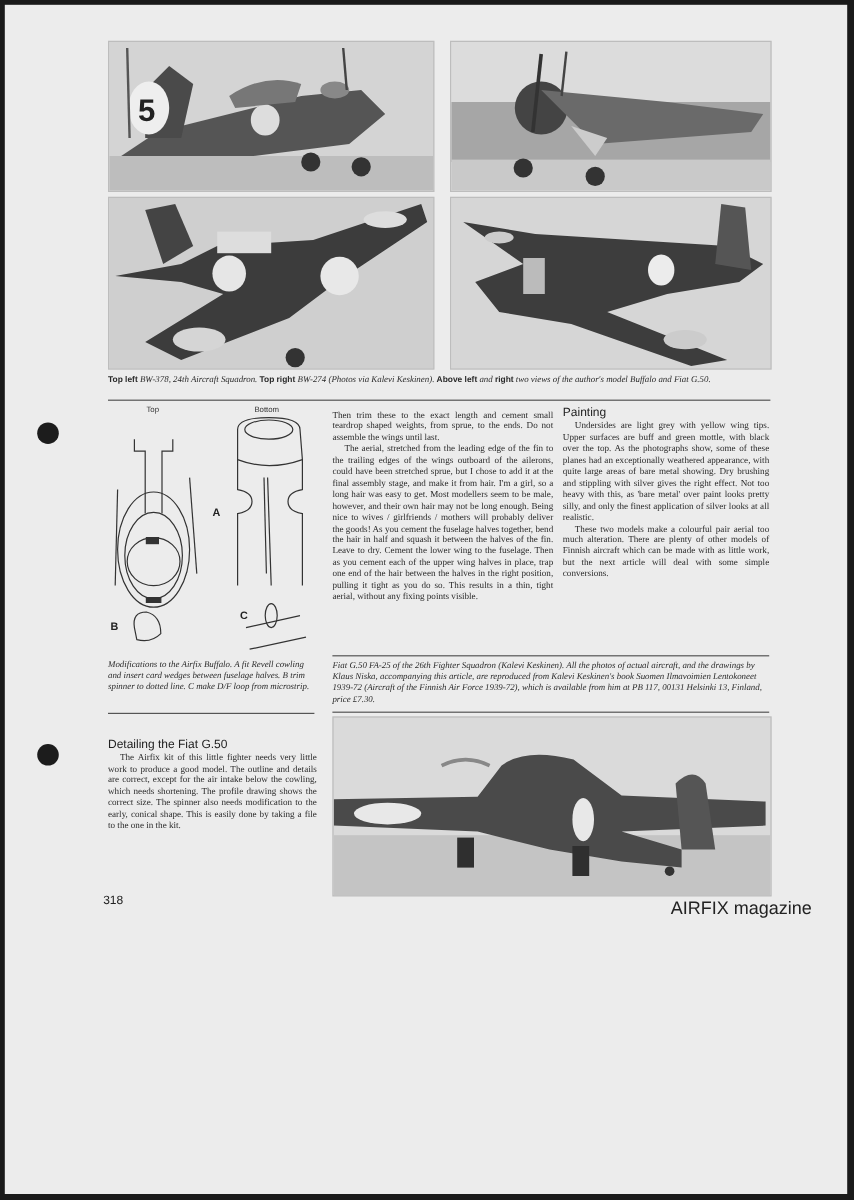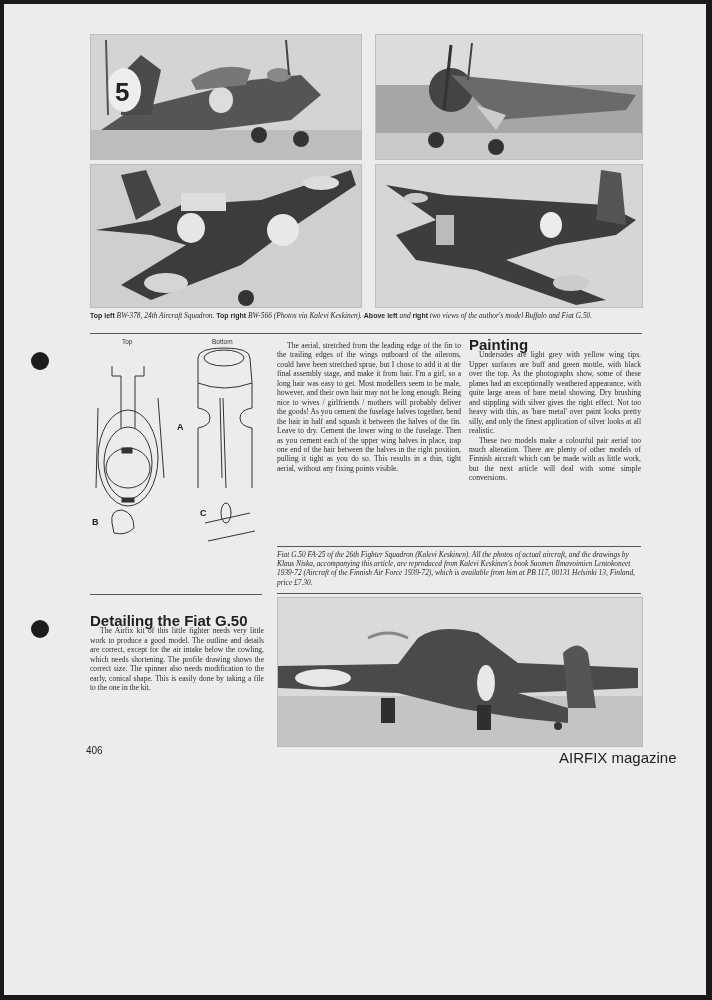--- a/index.html
+++ b/index.html
@@ -7,21 +7,21 @@
   .page { position:absolute; left:4px; top:4px; width:702px; height:991px; background:#ececec; }
   .hole { position:absolute; width:18px; height:18px; border-radius:50%; background:#1c1c1c; }
   .photo { position:absolute; background:#d8d8d8; border:1px solid #bdbdbd; overflow:hidden; }
   .photo svg { width:100%; height:100%; display:block; }
   .caption { position:absolute; font-size:7.4px; line-height:9.2px; color:#2a2a2a; font-style:italic; }
   .caption b { font-style:normal; font-family:"Liberation Sans", sans-serif; font-weight:bold; font-size:7px; }
   .rule { position:absolute; height:1px; background:#555; }
   .col { position:absolute; font-size:7.6px; line-height:9.45px; color:#2b2b2b; text-align:justify; }
   .col p { margin:0; text-indent:10px; }
   .col p.noindent { text-indent:0; }
-  h2 { font-family:"Liberation Sans", sans-serif; font-weight:bold; font-size:15px; margin:0 0 1px 0; color:#222; }
+  h2 { font-family:"Liberation Sans", sans-serif; font-weight:normal; font-size:10px; margin:0 0 1px 0; color:#222; }
   .lbl { position:absolute; font-family:"Liberation Sans", sans-serif; font-size:6.5px; color:#333; }
   .lblb { position:absolute; font-family:"Liberation Sans", sans-serif; font-weight:bold; font-size:9px; color:#222; }
   .footer { position:absolute; font-family:"Liberation Sans", sans-serif; font-size:10px; color:#222; }
 </style>
 </head>
 <body>
 
 <div class="page">
 
   <div class="hole" style="left:27px; top:348px;"></div>
@@ -80,21 +80,21 @@
       <path d="M10 20 L70 30 L150 35 L230 40 L260 55 L240 70 L180 80 L130 95 L230 135 L200 140 L100 105 L40 95 L20 70 L60 55 Z" fill="#3d3d3d"></path>
       <path d="M225 5 L245 8 L250 60 L220 55 Z" fill="#555"></path>
       <ellipse cx="175" cy="60" rx="11" ry="13" fill="#ececec"></ellipse>
       <rect x="60" y="50" width="18" height="30" fill="#bbb"></rect>
       <ellipse cx="195" cy="118" rx="18" ry="8" fill="#ccc"></ellipse>
       <ellipse cx="40" cy="33" rx="12" ry="5" fill="#ccc"></ellipse>
     </svg>
   </div>
 
   <div class="caption" style="left:86px; top:307px; width:552px;">
-    <b>Top left</b><span> BW-378, 24th Aircraft Squadron. </span><b>Top right</b><span> BW-566 (Photos via Kalevi Keskinen). </span><b>Above left</b><span> and </span><b>right</b><span> two views of the author's model Buffalo and Fiat G.50.</span>
+    <b>Top left</b><span> BW-378, 24th Aircraft Squadron. </span><b>Top right</b><span> BW-274 (Photos via Kalevi Keskinen). </span><b>Above left</b><span> and </span><b>right</b><span> two views of the author's model Buffalo and Fiat G.50.</span>
   </div>
   <div class="rule" style="left:86px; top:329px; width:552px;"></div>
 
   <div style="position:absolute; left:86px; top:334px; width:178px; height:206px;">
     <span class="lbl" style="left:32px; top:0;">Top</span>
     <span class="lbl" style="left:122px; top:0;">Bottom</span>
     <svg width="178" height="206" viewBox="0 0 178 206" style="position:absolute; left:0; top:0;">
       <g fill="none" stroke="#333" stroke-width="1">
         <path d="M22 28 L22 38 L31 38 L31 90"></path>
         <path d="M54 28 L54 38 L45 38 L45 90"></path>
@@ -114,23 +114,25 @@
         <path d="M22 185 Q20 172 32 172 Q44 175 44 190 Q36 198 24 195 Z"></path>
         <ellipse cx="136" cy="175" rx="5" ry="10"></ellipse>
         <path d="M115 185 L160 175"></path>
         <path d="M118 203 L165 193"></path>
       </g>
     </svg>
     <span class="lblb" style="left:87px; top:84px;">A</span>
     <span class="lblb" style="left:2px; top:179px;">B</span>
     <span class="lblb" style="left:110px; top:170px;">C</span>
   </div>
+  <div class="caption" style="left:86px; top:545px; width:174px;">Modifications to the Airfix Buffalo. A fit Revell cowling and insert card wedges between fuselage halves. B trim spinner to dotted line. C make D/F loop from microstrip.</div>
   <div class="rule" style="left:86px; top:590px; width:172px;"></div>
 
   <div class="col" style="left:273px; top:337px; width:184px;">
+    <p class="noindent">Then trim these to the exact length and cement small teardrop shaped weights, from sprue, to the ends. Do not assemble the wings until last.</p>
     <p>The aerial, stretched from the leading edge of the fin to the trailing edges of the wings outboard of the ailerons, could have been stretched sprue, but I chose to add it at the final assembly stage, and make it from hair. I'm a girl, so a long hair was easy to get. Most modellers seem to be male, however, and their own hair may not be long enough. Being nice to wives / girlfriends / mothers will probably deliver the goods! As you cement the fuselage halves together, bend the hair in half and squash it between the halves of the fin. Leave to dry. Cement the lower wing to the fuselage. Then as you cement each of the upper wing halves in place, trap one end of the hair between the halves in the right position, pulling it tight as you do so. This results in a thin, tight aerial, without any fixing points visible.</p>
   </div>
 
   <div class="col" style="left:465px; top:336px; width:172px;">
     <h2>Painting</h2>
     <p>Undersides are light grey with yellow wing tips. Upper surfaces are buff and green mottle, with black over the top. As the photographs show, some of these planes had an exceptionally weathered appearance, with quite large areas of bare metal showing. Dry brushing and stippling with silver gives the right effect. Not too heavy with this, as 'bare metal' over paint looks pretty silly, and only the finest application of silver looks at all realistic.</p>
     <p>These two models make a colourful pair aerial too much alteration. There are plenty of other models of Finnish aircraft which can be made with as little work, but the next article will deal with some simple conversions.</p>
   </div>
 
   <div class="rule" style="left:273px; top:542px; width:364px;"></div>
@@ -151,15 +153,15 @@
       <path d="M285 55 Q300 40 310 55 L318 110 L290 110 Z" fill="#555"></path>
       <ellipse cx="45" cy="80" rx="28" ry="9" fill="#e8e8e8"></ellipse>
       <ellipse cx="208" cy="85" rx="9" ry="18" fill="#e8e8e8"></ellipse>
       <path d="M90 40 Q110 30 130 40" stroke="#888" stroke-width="3" fill="none"></path>
       <rect x="103" y="100" width="14" height="25" fill="#2f2f2f"></rect>
       <rect x="199" y="107" width="14" height="25" fill="#2f2f2f"></rect>
       <circle cx="280" cy="128" r="4" fill="#333"></circle>
     </svg>
   </div>
 
-  <div class="footer" style="left:82px; top:741px;">406</div>
+  <div class="footer" style="left:82px; top:741px;">318</div>
   <div class="footer" style="left:555px; top:745px; font-size:15px;">AIRFIX magazine</div>
 </div>
 
 </body></html>

